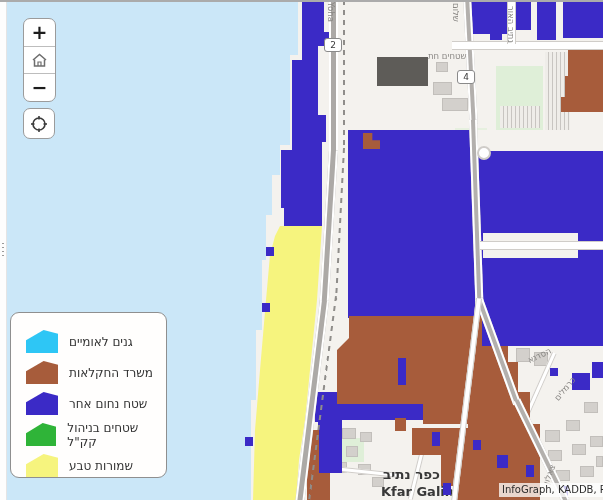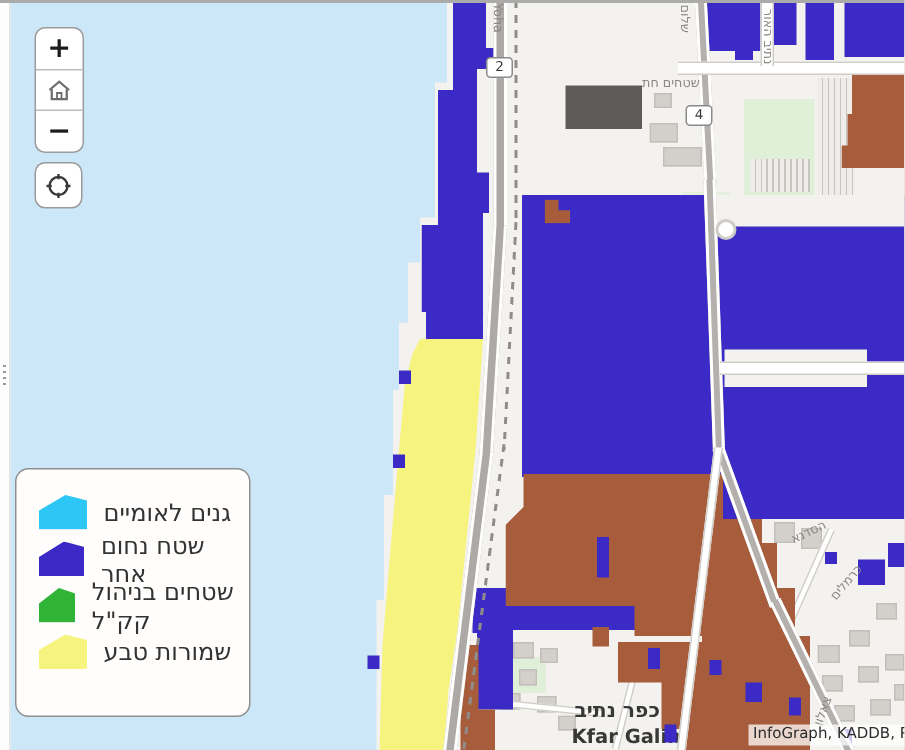--- a/index.html
+++ b/index.html
@@ -40,21 +40,21 @@
   .zbtn{flex:1;display:flex;align-items:center;justify-content:center;color:#1c1c1c;
         font-size:19px;font-weight:600;cursor:pointer;line-height:1;}
   .zbtn + .zbtn{border-top:1px solid #bdbdbd;}
   .sqbtn{left:23px;top:108px;width:30px;height:29px;background:#fff;border:1.5px solid #9b9b9b;
          border-radius:7px;display:flex;align-items:center;justify-content:center;cursor:pointer;}
   .legend{left:10px;top:312px;width:157px;height:166px;background:#fffefd;border:1.5px solid #8f8f8f;
           border-radius:9px;z-index:30;padding-top:13px;box-sizing:border-box;}
   .lrow{display:flex;align-items:center;height:31px;padding-left:15px;gap:11px;}
   .sw{width:32px;height:23px;clip-path:polygon(0 45%,55% 0,100% 16%,100% 100%,0 100%);
       filter:drop-shadow(0 0 .5px #777);}
-  .llabel{font-size:16px;color:#333;}
+  .llabel{font-size:12px;color:#333;}
   .gutter{left:0;top:0;width:6px;height:500px;background:#fdfdfd;border-right:1px solid #e4e4e4;z-index:25;}
   .dots{left:2px;top:243px;width:2px;height:16px;z-index:26;
         background:repeating-linear-gradient(to bottom,#9a9a9a 0 1.5px,transparent 1.5px 4px);}
   .topline{left:0;top:0;width:603px;height:1.5px;background:#ababab;z-index:25;}
 </style>
 </head>
 <body>
 
 <div class="page">
   <div class="map">
@@ -208,20 +208,24 @@
       </svg>
     </span>
   </div>
 
   <div class="abs legend">
     <div class="lrow">
       <div class="sw" style="background: rgb(46, 198, 245);"></div>
       <div class="llabel">גנים לאומיים</div>
     </div>
     <div class="lrow">
+      <div class="sw" style="background: rgb(167, 92, 59);"></div>
+      <div class="llabel">משרד החקלאות</div>
+    </div>
+    <div class="lrow">
       <div class="sw" style="background: rgb(59, 42, 198);"></div>
       <div class="llabel">שטח נחום אחר</div>
     </div>
     <div class="lrow">
       <div class="sw" style="background: rgb(47, 180, 56);"></div>
       <div class="llabel">שטחים בניהול קק"ל</div>
     </div>
     <div class="lrow">
       <div class="sw" style="background: rgb(246, 244, 126);"></div>
       <div class="llabel">שמורות טבע</div>

